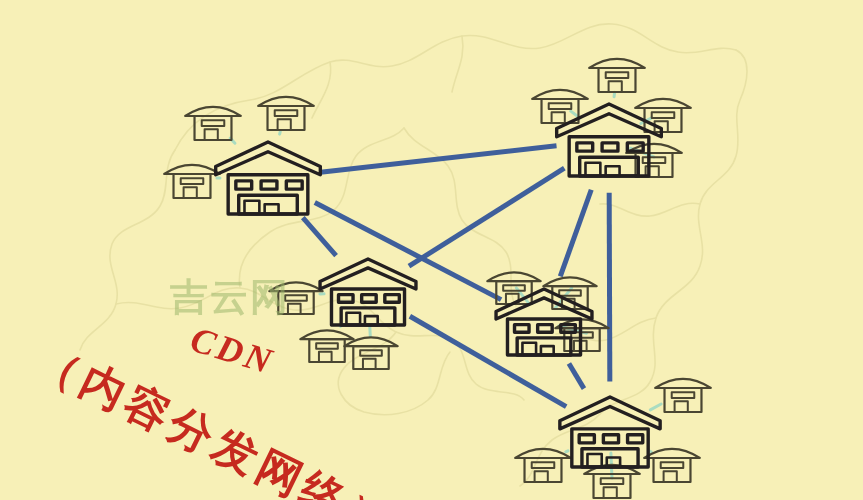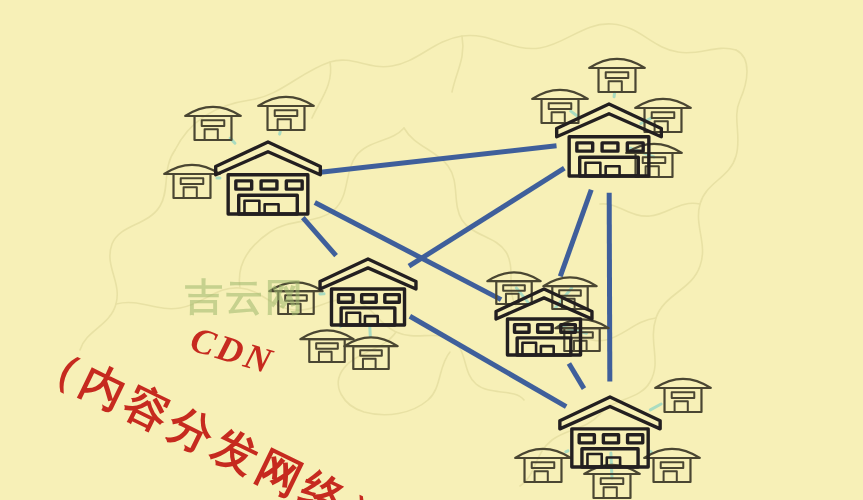--- a/index.html
+++ b/index.html
@@ -27,21 +27,20 @@
     left:170px;
     top:272px;
     font-size:38px;
     font-weight:bold;
     letter-spacing:2px;
     color:#9fb86d;
     opacity:.55;
     user-select:none;
     pointer-events:none;
     font-family:"DejaVu Sans", sans-serif;
-    margin-left:15px;
   }
   .red-label{
     position:absolute;
     color:#c62a1f;
     font-weight:bold;
     user-select:none;
     font-family:"DejaVu Sans", sans-serif;
   }
   #cdn-text{
     left:198px;

